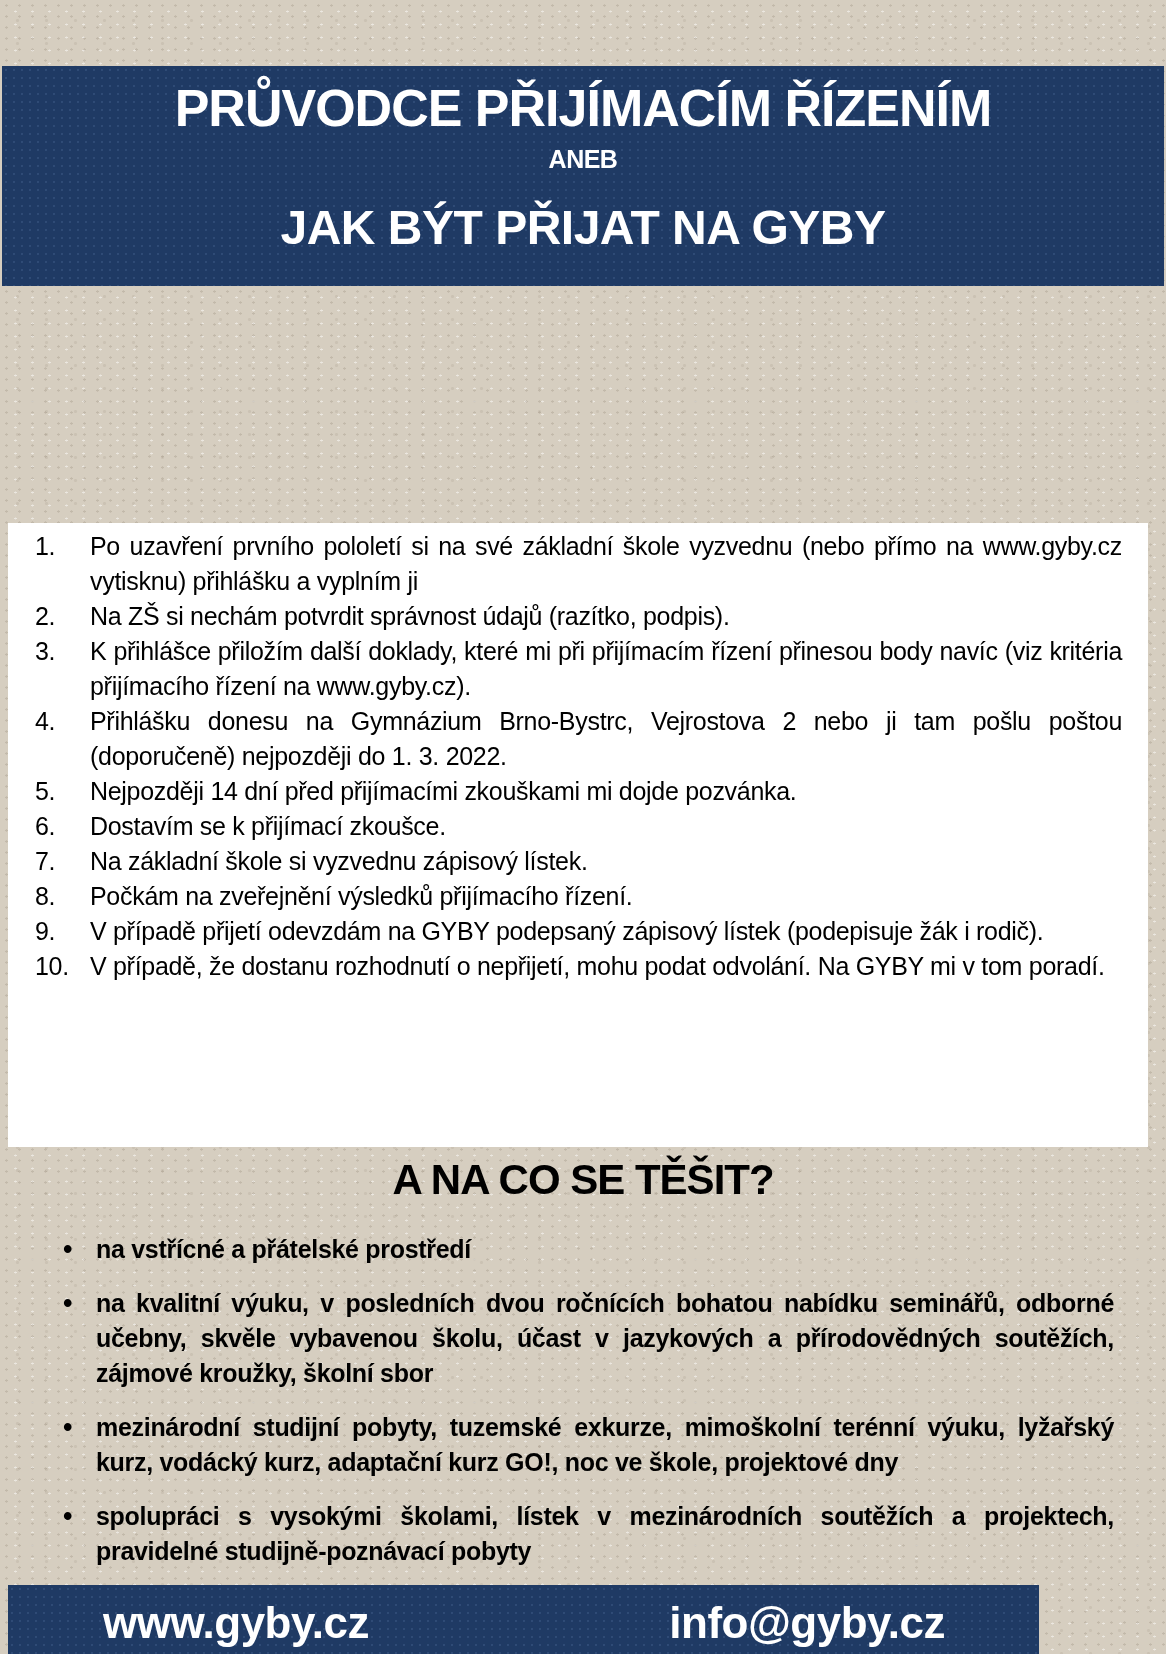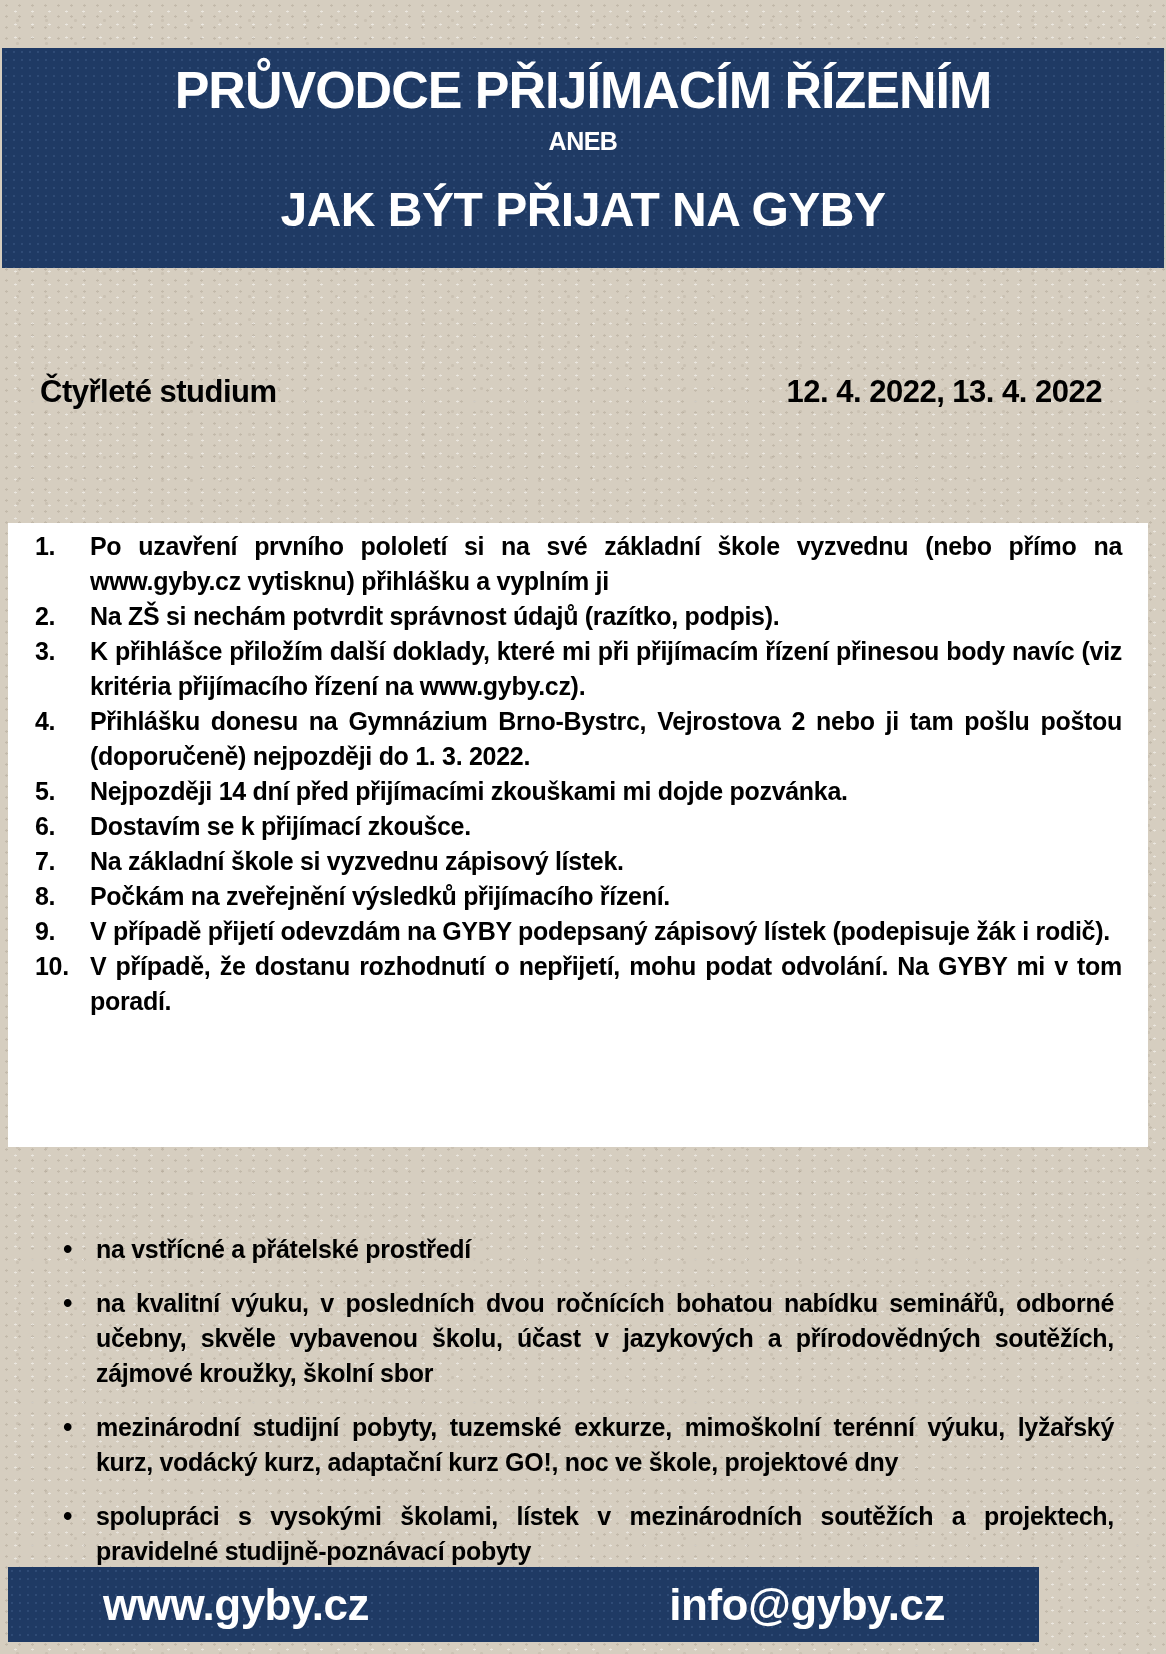--- a/index.html
+++ b/index.html
@@ -20,20 +20,21 @@
     background-size: 13px 11px, 17px 13px, 29px 23px;
     background-position: 0 0, 7px 5px, 3px 9px;
     color: #000;
   }
   .band {
     position: absolute;
     background-color: #1f3a64;
     background-image: radial-gradient(rgba(130,160,210,0.16) 1.2px, transparent 1.5px);
     background-size: 8px 8px;
     color: #ffffff;
+    margin-top: 18px;
   }
   .header-band {
     top: 48px; left: 2px; right: 2px; height: 220px;
     text-align: center;
   }
   .header-band h1 {
     margin: 0;
     padding-top: 14px;
     font-size: 52px;
     font-weight: bold;
@@ -75,21 +76,21 @@
     list-style: none;
     counter-reset: step;
   }
   .steps-panel li {
     counter-increment: step;
     position: relative;
     padding-left: 82px;
     padding-right: 26px;
     font-size: 25px;
     line-height: 35px;
-    font-weight: bold;
+    font-weight: normal;
     letter-spacing: -0.3px;
     text-align: justify;
   }
   .steps-panel li::before {
     content: counter(step) ".";
     position: absolute;
     left: 27px;
     top: 0;
   }
   .section-heading {
@@ -143,40 +144,37 @@
 <body>
 
 <div class="poster">
 
   <header class="band header-band">
     <h1>PRŮVODCE PŘIJÍMACÍM ŘÍZENÍM</h1>
     <div class="header-aneb">ANEB</div>
     <div class="header-sub">JAK BÝT PŘIJAT NA GYBY</div>
   </header>
 
-  <div class="info-row">
-    <span>Čtyřleté studium</span>
-    <span>12. 4. 2022, 13. 4. 2022</span>
-  </div>
 
   <section class="steps-panel">
     <ol>
       <li>Po uzavření prvního pololetí si na své základní škole vyzvednu (nebo přímo na www.gyby.cz vytisknu) přihlášku a vyplním ji</li>
       <li>Na ZŠ si nechám potvrdit správnost údajů (razítko, podpis).</li>
       <li>K přihlášce přiložím další doklady, které mi při přijímacím řízení přinesou body navíc (viz kritéria přijímacího řízení na www.gyby.cz).</li>
       <li>Přihlášku donesu na Gymnázium Brno-Bystrc, Vejrostova 2 nebo ji tam pošlu poštou (doporučeně) nejpozději do 1. 3. 2022.</li>
       <li>Nejpozději 14 dní před přijímacími zkouškami mi dojde pozvánka.</li>
       <li>Dostavím se k přijímací zkoušce.</li>
       <li>Na základní škole si vyzvednu zápisový lístek.</li>
       <li>Počkám na zveřejnění výsledků přijímacího řízení.</li>
       <li>V případě přijetí odevzdám na GYBY podepsaný zápisový lístek (podepisuje žák i rodič).</li>
       <li>V případě, že dostanu rozhodnutí o nepřijetí, mohu podat odvolání. Na GYBY mi v tom poradí.</li>
     </ol>
   </section>
 
+  <h2 class="section-heading">A NA CO SE TĚŠIT?</h2>
 
   <ul class="perks">
     <li>na vstřícné a přátelské prostředí</li>
     <li>na kvalitní výuku, v posledních dvou ročnících bohatou nabídku seminářů, odborné učebny, skvěle vybavenou školu, účast v jazykových a přírodovědných soutěžích, zájmové kroužky, školní sbor</li>
     <li>mezinárodní studijní pobyty, tuzemské exkurze, mimoškolní terénní výuku, lyžařský kurz, vodácký kurz, adaptační kurz GO!, noc ve škole, projektové dny</li>
     <li>spolupráci s vysokými školami, lístek v mezinárodních soutěžích a projektech, pravidelné studijně-poznávací pobyty</li>
   </ul>
 
   <footer class="band footer-band">
     <span>www.gyby.cz</span>

